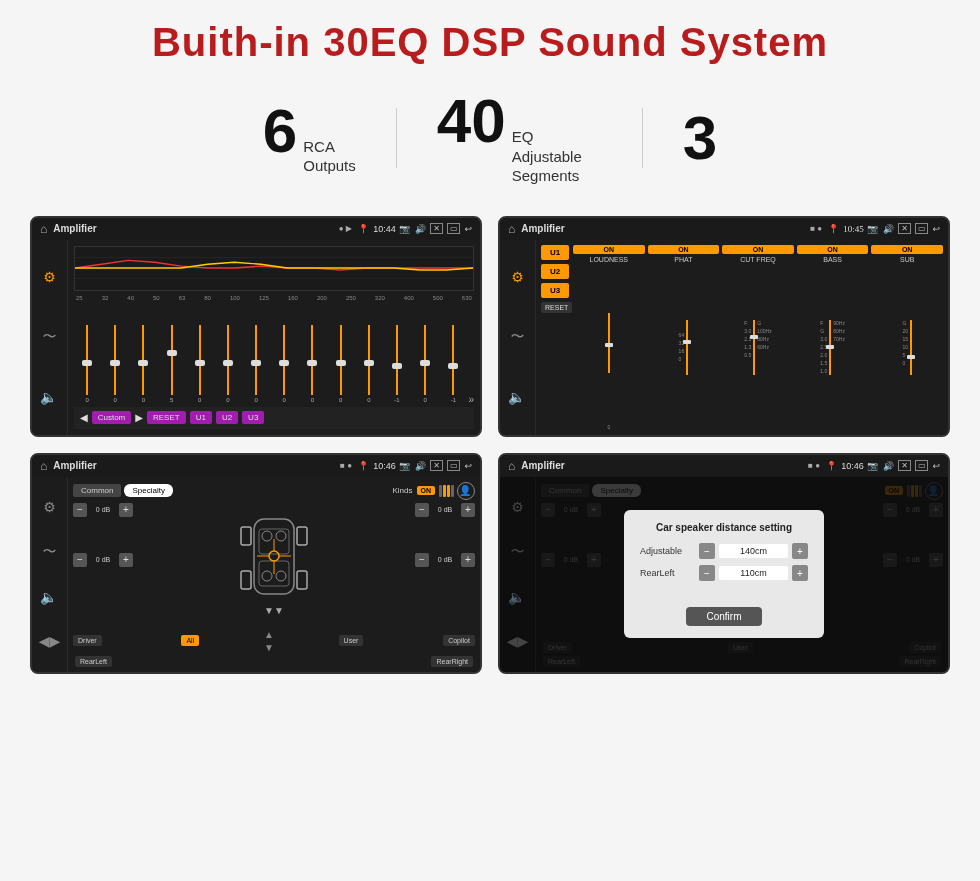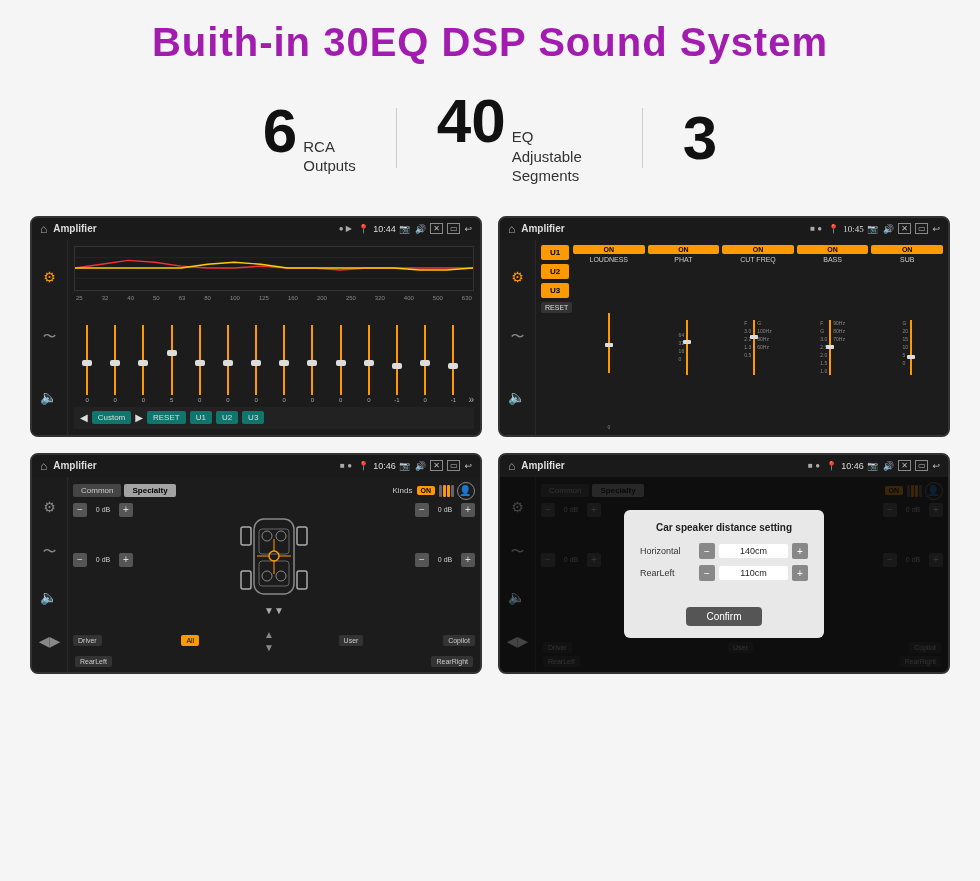--- a/index.html
+++ b/index.html
@@ -8,21 +8,21 @@
       font-family: Arial, sans-serif;
       width: 980px;
       min-height: 881px;
       overflow-x: hidden;
     }
 
     
     .main-header {
       text-align: center;
       padding: 20px 40px 10px;
-      color: #a21caf;
+      color: #b91c1c;
       font-size: 40px;
       font-weight: 900;
       letter-spacing: 1px;
     }
 
     
     .stats-row {
       display: flex;
       justify-content: center;
       align-items: center;
@@ -165,21 +165,21 @@
     }
     .eq-bottom-bar {
       background: #222;
       display: flex;
       align-items: center;
       padding: 3px 6px;
       gap: 4px;
       height: 22px;
     }
     .eq-btn {
-      background: #0f766e;
+      background: #a21caf;
       color: #ddd;
       font-size: 8px;
       padding: 2px 6px;
       border-radius: 2px;
       cursor: pointer;
     }
     .eq-play-btn { color: #ddd; font-size: 10px; }
 
     
     .crossover-main {
@@ -285,21 +285,21 @@
       gap: 3px;
       align-items: center;
     }
     .spk-tab {
       background: #444;
       color: #ccc;
       font-size: 8px;
       padding: 2px 8px;
       border-radius: 2px;
     }
-    .spk-tab.active { background: #a3a3a3; color: #000; font-weight: bold; }
+    .spk-tab.active { background: #ffffff; color: #000; font-weight: normal; border-radius: 6px; }
     .fader-row {
       display: flex;
       align-items: center;
       gap: 4px;
       font-size: 8px;
       color: #ccc;
     }
     .on-badge {
       background: #f90;
       color: #000;
@@ -1002,21 +1002,21 @@
         <div style="display:flex;justify-content:space-between;padding:0 2px;">
           <div class="spk-btn">RearLeft</div>
           <div class="spk-btn">RearRight</div>
         </div>
       </div>
 
       <div class="dialog-overlay">
         <div class="dialog-box">
           <div class="dialog-title">Car speaker distance setting</div>
           <div class="dialog-row">
-            <span class="dialog-label">Horizontal</span>
+            <span class="dialog-label">Adjustable</span>
             <div class="dialog-minus">−</div>
             <span class="dialog-value">140cm</span>
             <div class="dialog-plus">+</div>
           </div>
           <div class="dialog-row">
             <span class="dialog-label">RearLeft</span>
             <div class="dialog-minus">−</div>
             <span class="dialog-value">110cm</span>
             <div class="dialog-plus">+</div>
           </div>

